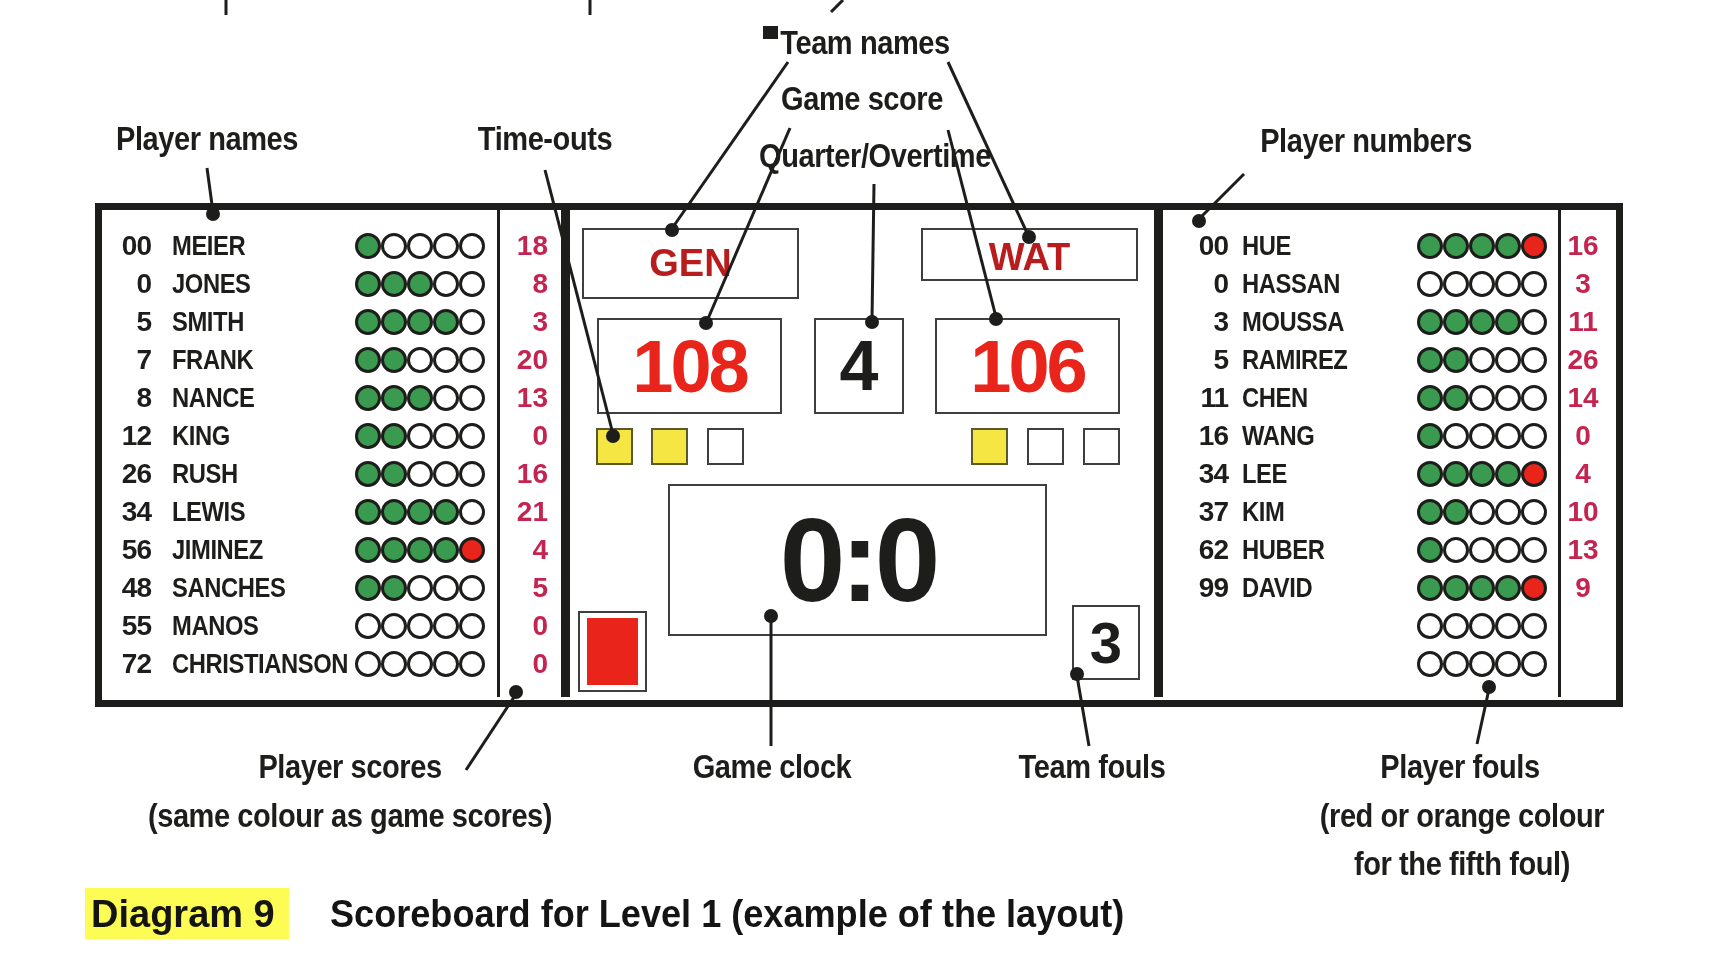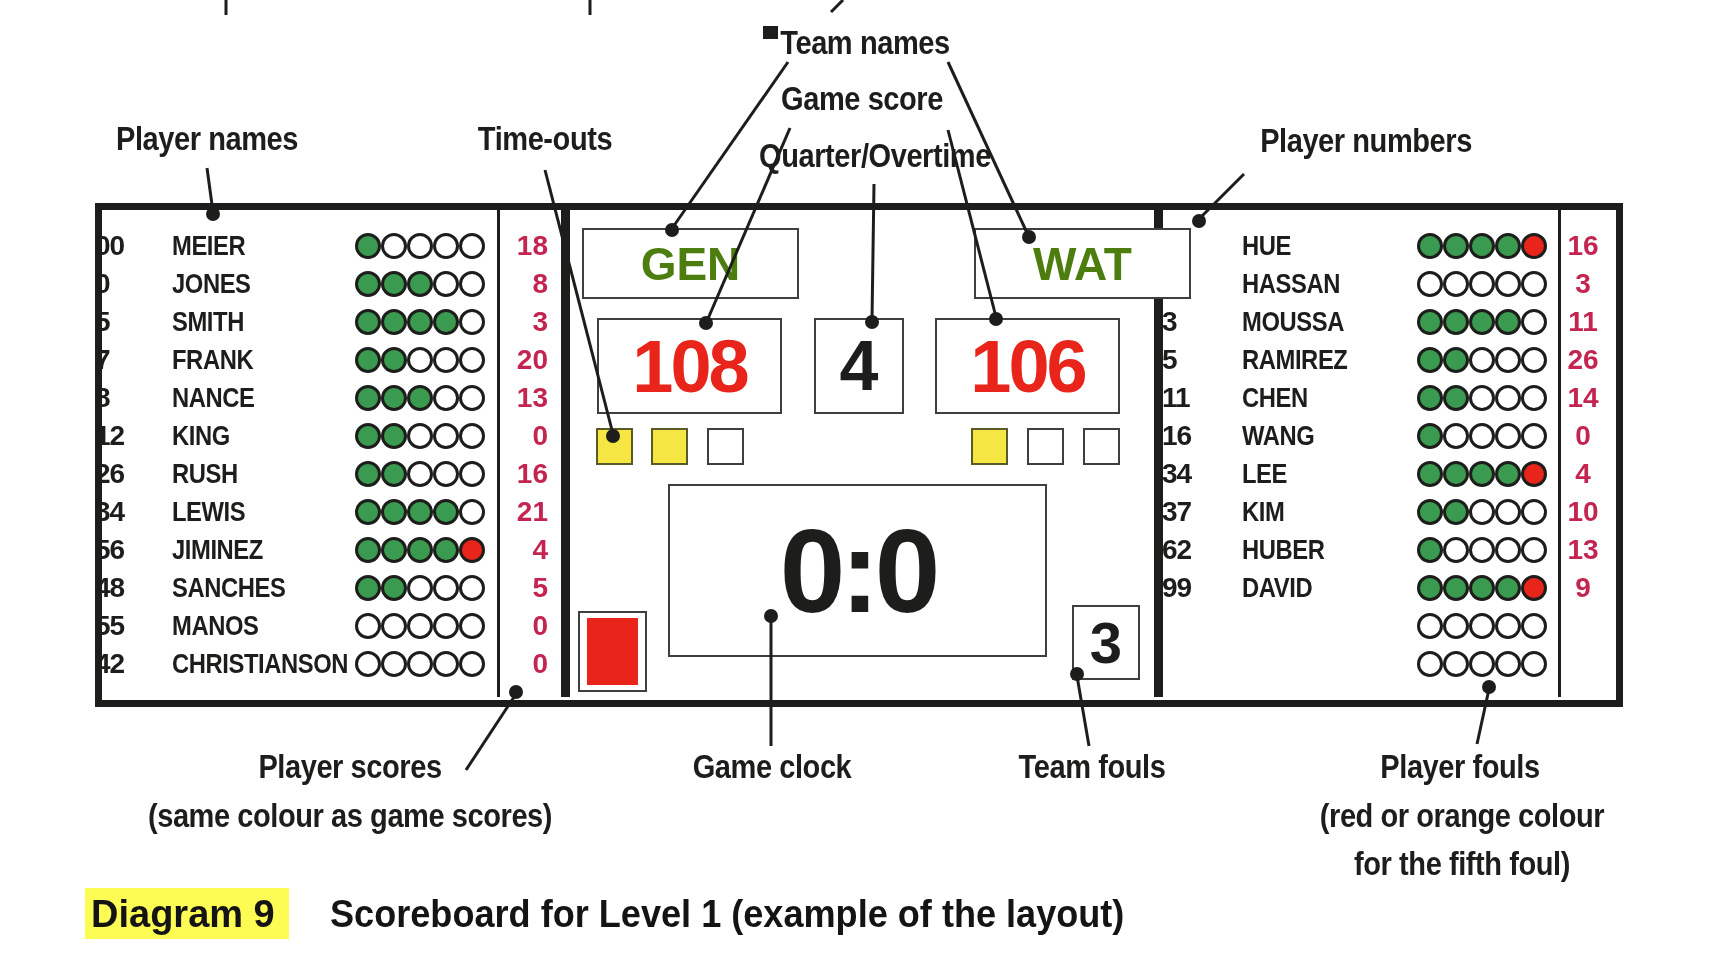--- a/index.html
+++ b/index.html
@@ -7,38 +7,38 @@
           font-family:"Liberation Sans",sans-serif;color:#1d1d1b;}
   .abs{position:absolute;}
   
   .frame{left:95px;top:203px;width:1528px;height:504px;border:7px solid #1d1d1b;box-sizing:border-box;}
   .vdiv{top:210px;height:487px;background:#1d1d1b;}
   .thin{width:3px;}
   .thick{width:9px;}
   
   .prow{position:absolute;height:38px;width:467px;}
   .prow .num,.prow .pname,.prow .pscore{position:absolute;top:3px;font-weight:bold;font-size:28px;white-space:nowrap;}
-  .prow .num{left:0;width:56px;letter-spacing:-1px;}
+  .prow .num{left:0;width:56px;text-align:right;letter-spacing:-1px;}
   .prow .pname{transform:scaleX(0.85);transform-origin:0 50%;letter-spacing:-0.5px;}
   .prow.left .pname{left:77px;}
   .prow.left .dots{left:260px;}
   .prow.left .pscore{left:395px;width:58px;text-align:right;color:#C32450;}
   .prow.right .num{width:66px;}
   .prow.right .pname{left:80px;}
   .prow.right .dots{left:255px;}
   .prow.right .pscore{left:390px;width:62px;text-align:center;color:#C32450;}
   .dots{position:absolute;top:6px;display:flex;}
   .dot{display:inline-block;width:26px;height:26px;border:3px solid #1d1d1b;border-radius:50%;
        box-sizing:border-box;background:#ffffff;}
   .dot.g{background:#3A9B50;}
   .dot.r{background:#E9241A;}
   
   .box{position:absolute;border:2px solid #3f3f3f;box-sizing:border-box;display:flex;
        align-items:center;justify-content:center;background:#ffffff;}
-  .teamname{font-size:46px;font-weight:bold;color:#4d7c0f;letter-spacing:0px;}
+  .teamname{font-size:38px;font-weight:bold;color:#b91c1c;letter-spacing:0px;}
   .bigscore{font-size:74px;font-weight:bold;color:#E9241A;letter-spacing:-3px;}
   .qnum{font-size:70px;font-weight:bold;color:#1d1d1b;}
   .clocktext{font-size:118px;font-weight:bold;color:#1d1d1b;letter-spacing:-5px;}
   .tfnum{font-size:58px;font-weight:bold;color:#1d1d1b;}
   .tosq{position:absolute;width:37px;height:37px;border:2px solid #3f3f3f;box-sizing:border-box;background:#ffffff;}
   .tosq.used{background:#F5E644;border-color:#5a5a28;}
   .redlight-outer{left:578px;top:611px;width:69px;height:81px;border:2px solid #3f3f3f;box-sizing:border-box;
                   display:flex;align-items:center;justify-content:center;background:#ffffff;}
   .redlight-inner{width:51px;height:67px;background:#E9241A;}
   
@@ -188,21 +188,21 @@
         <span class="dots">
           <span class="dot w"></span>
           <span class="dot w"></span>
           <span class="dot w"></span>
           <span class="dot w"></span>
           <span class="dot w"></span>
         </span>
         <span class="pscore">0</span>
       </div>
       <div class="prow left" style="top: 645px;">
-        <span class="num">42</span>
+        <span class="num">72</span>
         <span class="pname">CHRISTIANSON</span>
         <span class="dots">
           <span class="dot w"></span>
           <span class="dot w"></span>
           <span class="dot w"></span>
           <span class="dot w"></span>
           <span class="dot w"></span>
         </span>
         <span class="pscore">0</span>
       </div>
@@ -350,21 +350,21 @@
           <span class="dot w"></span>
           <span class="dot w"></span>
         </span>
         <span class="pscore"></span>
       </div>
     </div>
 
   <div class="box" style="left:582px;top:228px;width:217px;height:71px;">
     <span class="teamname">GEN</span>
   </div>
-  <div class="box" style="left:974px;top:228px;width:217px;height:71px;">
+  <div class="box" style="left:921px;top:228px;width:217px;height:53px;align-items:flex-end;">
     <span class="teamname">WAT</span>
   </div>
   <div class="box" style="left:597px;top:318px;width:185px;height:96px;">
     <span class="bigscore">108</span>
   </div>
   <div class="box" style="left:814px;top:318px;width:90px;height:96px;">
     <span class="qnum">4</span>
   </div>
   <div class="box" style="left:935px;top:318px;width:185px;height:96px;">
     <span class="bigscore">106</span>
@@ -374,21 +374,21 @@
       <div class="tosq used" style="left: 596px; top: 428px;"></div>
       <div class="tosq used" style="left: 651px; top: 428px;"></div>
       <div class="tosq" style="left: 707px; top: 428px;"></div>
     </div>
   <div id="awayTimeouts">
       <div class="tosq used" style="left: 971px; top: 428px;"></div>
       <div class="tosq" style="left: 1027px; top: 428px;"></div>
       <div class="tosq" style="left: 1083px; top: 428px;"></div>
     </div>
 
-  <div class="box" style="left:668px;top:484px;width:379px;height:173px;">
+  <div class="box" style="left:668px;top:484px;width:379px;height:152px;">
     <span class="clocktext">0:0</span>
   </div>
 
   <div class="abs redlight-outer">
     <div class="redlight-inner"></div>
   </div>
 
   <div class="box" style="left:1072px;top:605px;width:68px;height:75px;">
     <span class="tfnum">3</span>
   </div>

